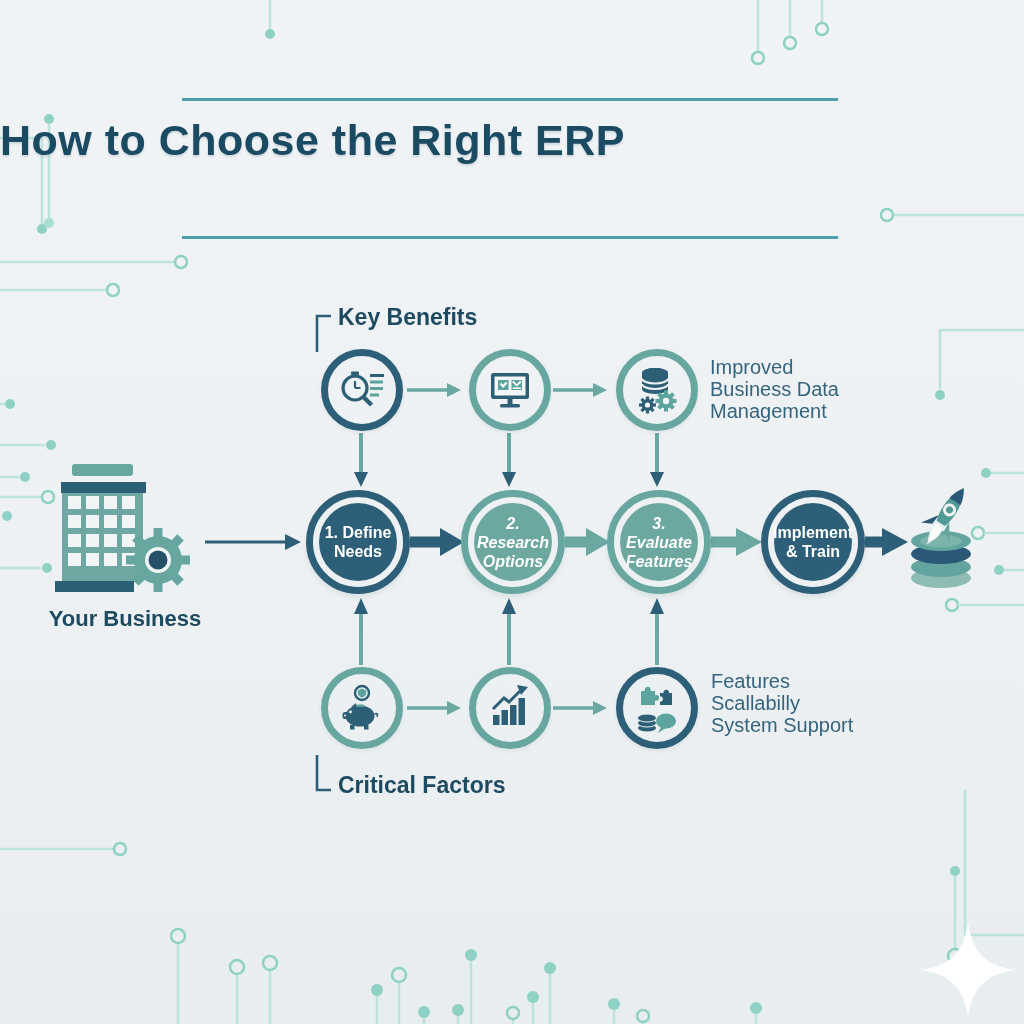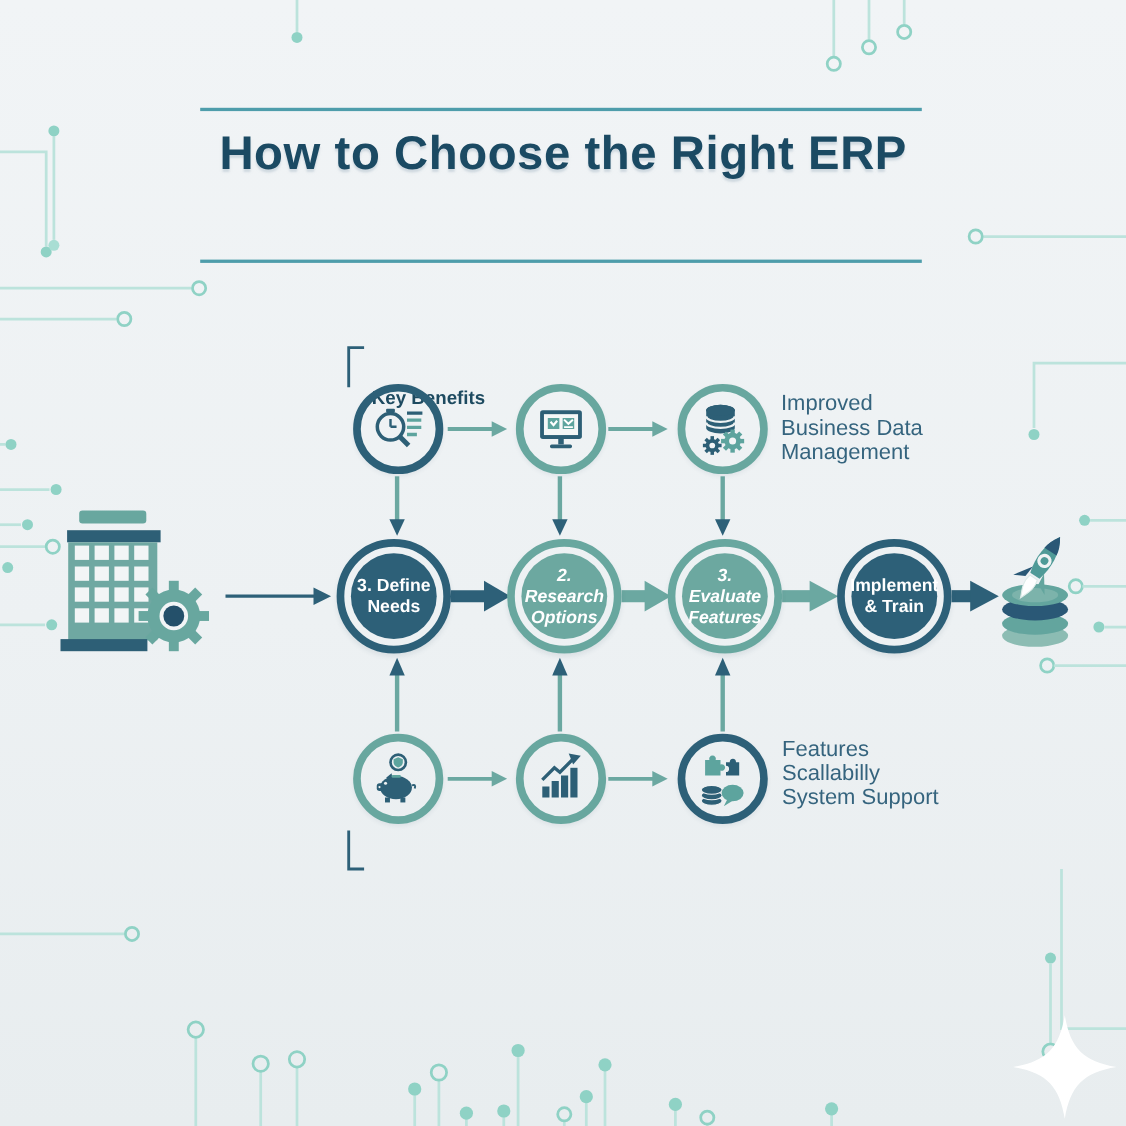--- a/index.html
+++ b/index.html
@@ -6,26 +6,26 @@
   .canvas{
     position:relative;width:1024px;height:1024px;overflow:hidden;
     background:linear-gradient(180deg,#f1f4f6 0%,#edf1f3 55%,#e8edef 100%);
     font-family:"Liberation Sans",sans-serif;
   }
   .abs{position:absolute;}
   svg{display:block;}
   
   .rule{position:absolute;left:182px;width:656px;height:3px;background:#4e9dab;}
   .title{
-    position:absolute;left:0;top:117px;width:1024px;text-align:center;
+    position:absolute;left:0;top:117px;width:1024px;text-align:left;
     font-size:43px;line-height:47px;font-weight:bold;color:#1b4a63;letter-spacing:.5px;
     text-shadow:0 2px 2px rgba(180,195,205,.55);
   }
   
-  .grouplabel{position:absolute;font-size:17px;font-weight:bold;color:#1d4a60;margin-top:48px;}
+  .grouplabel{position:absolute;font-size:23px;font-weight:bold;color:#1d4a60;}
   
   .step{
     position:absolute;width:104px;height:104px;box-sizing:border-box;border-radius:50%;
     border:7px solid;display:flex;align-items:center;justify-content:center;
     box-shadow:0 3px 5px rgba(50,80,100,.10);
   }
   .step .inner{
     width:78px;height:78px;border-radius:50%;display:flex;flex-direction:column;
     align-items:center;justify-content:center;color:#fff;font-weight:bold;
     font-size:16px;line-height:19px;text-align:center;
@@ -180,20 +180,21 @@
     <polygon points="440,528 464,542 440,556" fill="#2d6078"></polygon>
     <line x1="565" y1="542" x2="588" y2="542" stroke="#6ba8a1" stroke-width="11"></line>
     <polygon points="586,528 610,542 586,556" fill="#6ba8a1"></polygon>
     <line x1="711" y1="542" x2="738" y2="542" stroke="#6ba8a1" stroke-width="11"></line>
     <polygon points="736,528 762,542 736,556" fill="#6ba8a1"></polygon>
     <line x1="865" y1="542" x2="884" y2="542" stroke="#2d6078" stroke-width="11"></line>
     <polygon points="882,528 908,542 882,556" fill="#2d6078"></polygon>
   </svg>
 
   <div class="grouplabel" style="left:338px;top:304px">Key Benefits</div>
+  <div class="grouplabel" style="left:338px;top:772px">Critical Factors</div>
 
   <svg class="abs" width="150" height="140" style="left:50px;top:458px">
     <rect x="22" y="6" width="61" height="12" rx="3" fill="#68a79f"></rect>
     <rect x="11" y="24" width="85" height="11" fill="#2d5f76"></rect>
     <rect x="12" y="35" width="81" height="89" fill="#6fa8a2"></rect>
     <g fill="#f2f5f6">
       <rect x="18" y="38" width="13" height="13"></rect>
         <rect x="36" y="38" width="13" height="13"></rect>
         <rect x="54" y="38" width="13" height="13"></rect>
         <rect x="72" y="38" width="13" height="13"></rect>
@@ -216,40 +217,41 @@
         <rect x="-4.5" y="-32" width="9" height="64"></rect>
         <rect x="-4.5" y="-32" width="9" height="64" transform="rotate(45)"></rect>
         <rect x="-4.5" y="-32" width="9" height="64" transform="rotate(90)"></rect>
         <rect x="-4.5" y="-32" width="9" height="64" transform="rotate(135)"></rect>
         <circle r="24"></circle>
       </g>
       <circle r="13" fill="#f2f5f6"></circle>
       <circle r="9.5" fill="#24506a"></circle>
     </g>
   </svg>
+  <div class="biglabel" style="left:25px;top:606px;width:200px">Your Business</div>
 
   <svg class="abs" width="110" height="150" style="left:893px;top:450px">
     <ellipse cx="48" cy="128" rx="30" ry="10" fill="#8cbcb3"></ellipse>
     <ellipse cx="48" cy="117" rx="30" ry="10" fill="#63a59e"></ellipse>
     <ellipse cx="48" cy="104" rx="30" ry="10" fill="#2a5876"></ellipse>
     <ellipse cx="48" cy="91" rx="30" ry="10" fill="#63a59e"></ellipse>
     <ellipse cx="48" cy="91" rx="21" ry="6.5" fill="#7cb3ab"></ellipse>
     <g transform="translate(50,70) rotate(33)">
       <path d="M-4,6 C-7,16 -2,22 0,28 C2,22 7,16 4,6 Z" fill="#fdfefe" stroke="#dcebe8" stroke-width="1"></path>
       <path d="M-6,-2 L-17,14 L-7,9 Z" fill="#2a5876"></path>
       <path d="M6,-2 L17,14 L7,9 Z" fill="#63a59e"></path>
       <path d="M0,-38 C8,-26 9,-10 5,4 L-5,4 C-9,-10 -8,-26 0,-38 Z" fill="#4f9a97"></path>
       <path d="M0,-38 C4,-32 6,-27 6.5,-22 L-6.5,-22 C-6,-27 -4,-32 0,-38 Z" fill="#2a5876"></path>
       <circle cx="0" cy="-12" r="5" fill="none" stroke="#f0f3f4" stroke-width="3"></circle>
     </g>
   </svg>
 
   <div class="step dark" style="left:306px;top:490px">
     <div class="inner">
-        <span>3. Define</span>
+        <span>1. Define</span>
         <span>Needs</span>
       </div>
   </div>
   <div class="step teal" style="left:461px;top:490px">
     <div class="inner">
         <span>2. Research</span>
         <span>Options</span>
       </div>
   </div>
   <div class="step teal" style="left:607px;top:490px">

